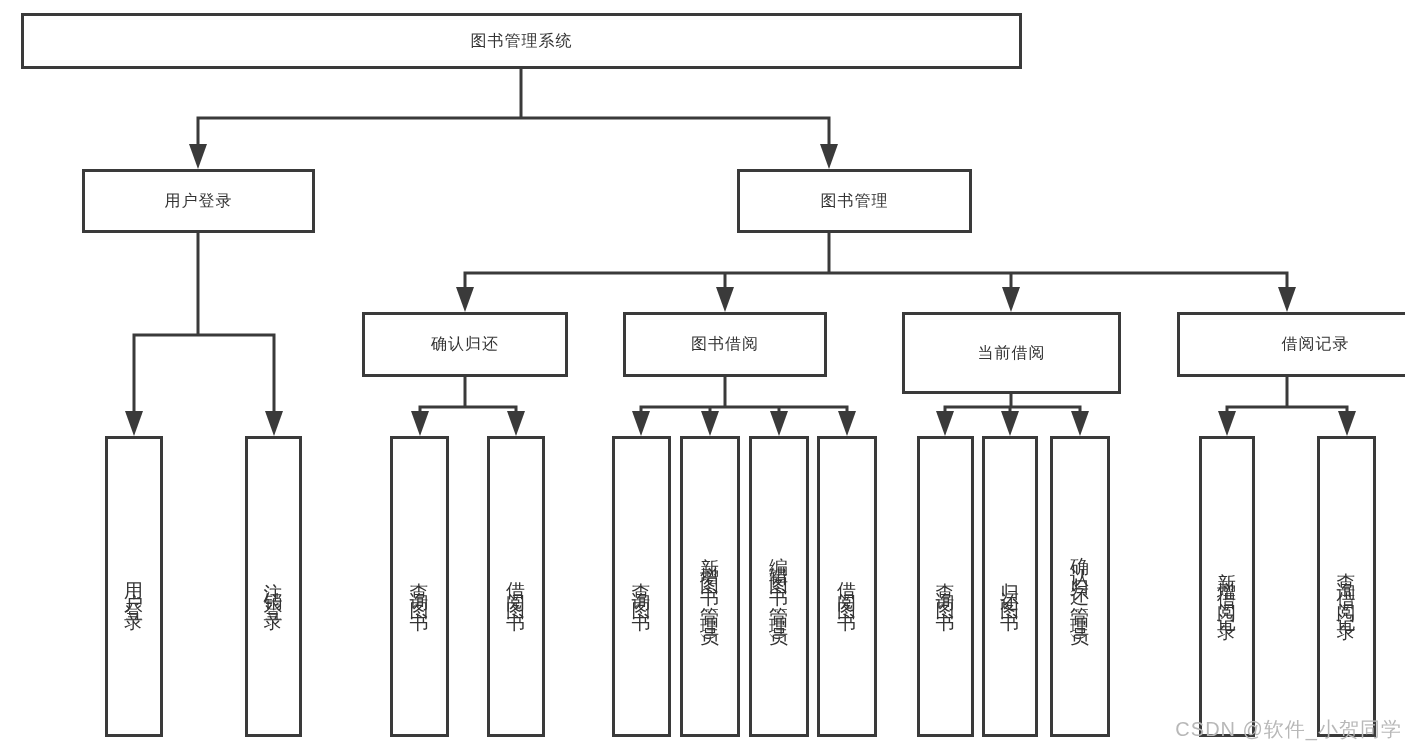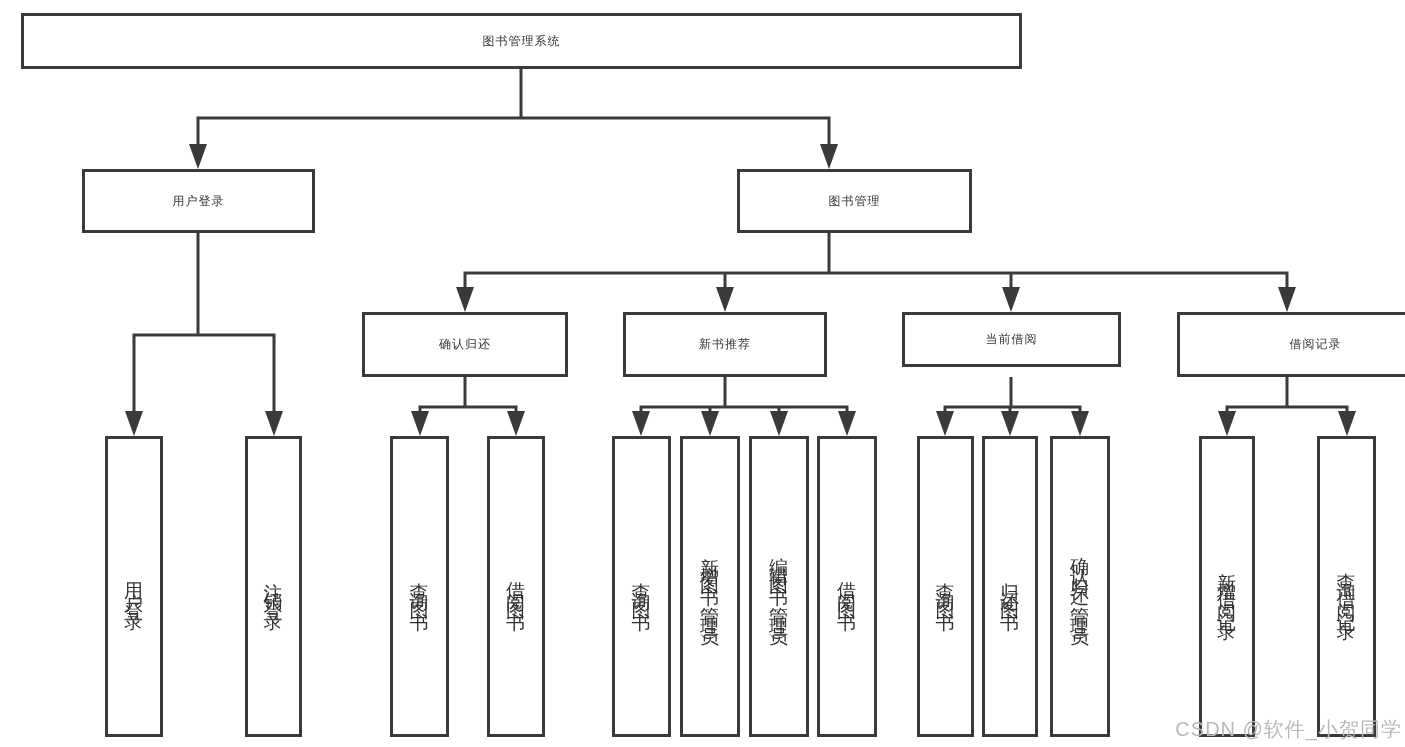--- a/index.html
+++ b/index.html
@@ -26,21 +26,21 @@
     position: absolute;
     box-sizing: border-box;
     border: 3px solid #3a3a3a;
     background: #ffffff;
     color: #333333;
     display: flex;
     align-items: center;
     justify-content: center;
   }
   .hnode {
-    font-size: 12px;
+    font-size: 16px;
     letter-spacing: 1px;
     white-space: nowrap;
     font-family: Liberation Mono, monospace;
   }
   .vnode {
     top: 436px;
     height: 301px;
     writing-mode: vertical-rl;
     text-orientation: mixed;
     font-size: 19px;
@@ -124,22 +124,22 @@
       <path fill="#3a3a3a" stroke="none" d="M1338 411 L1356 411 L1347 436 Z"></path>
     </g>
   </svg>
 
   <div class="node hnode" style="left:21px; top:13px; width:1001px; height:56px;">图书管理系统</div>
 
   <div class="node hnode" style="left:82px; top:169px; width:233px; height:64px;">用户登录</div>
   <div class="node hnode" style="left:712px; top:169px; width:235px; height:64px;margin-left:25px;">图书管理</div>
 
   <div class="node hnode" style="left:362px; top:312px; width:206px; height:65px;">确认归还</div>
-  <div class="node hnode" style="left:623px; top:312px; width:204px; height:65px;">新书推荐</div>
-  <div class="node hnode" style="left:902px; top:312px; width:219px; height:55px;">当前借阅</div>
+  <div class="node hnode" style="left:623px; top:312px; width:204px; height:65px;">图书借阅</div>
+  <div class="node hnode" style="left:902px; top:312px; width:219px; height:82px;">当前借阅</div>
   <div class="node hnode" style="left:1177px; top:312px; width:254px; height:65px;padding-left:23px;">借阅记录</div>
 
   <div class="node vnode" style="left:105px; width:58px;">用户登录</div>
   <div class="node vnode" style="left:245px; width:57px;">注销登录</div>
 
   <div class="node vnode" style="left:390px; width:59px;">查询图书</div>
   <div class="node vnode" style="left:487px; width:58px;">借阅图书</div>
 
   <div class="node vnode" style="left:612px; width:59px;">查询图书</div>
   <div class="node vnode" style="left:680px; width:60px;">新增图书（管理员）</div>

